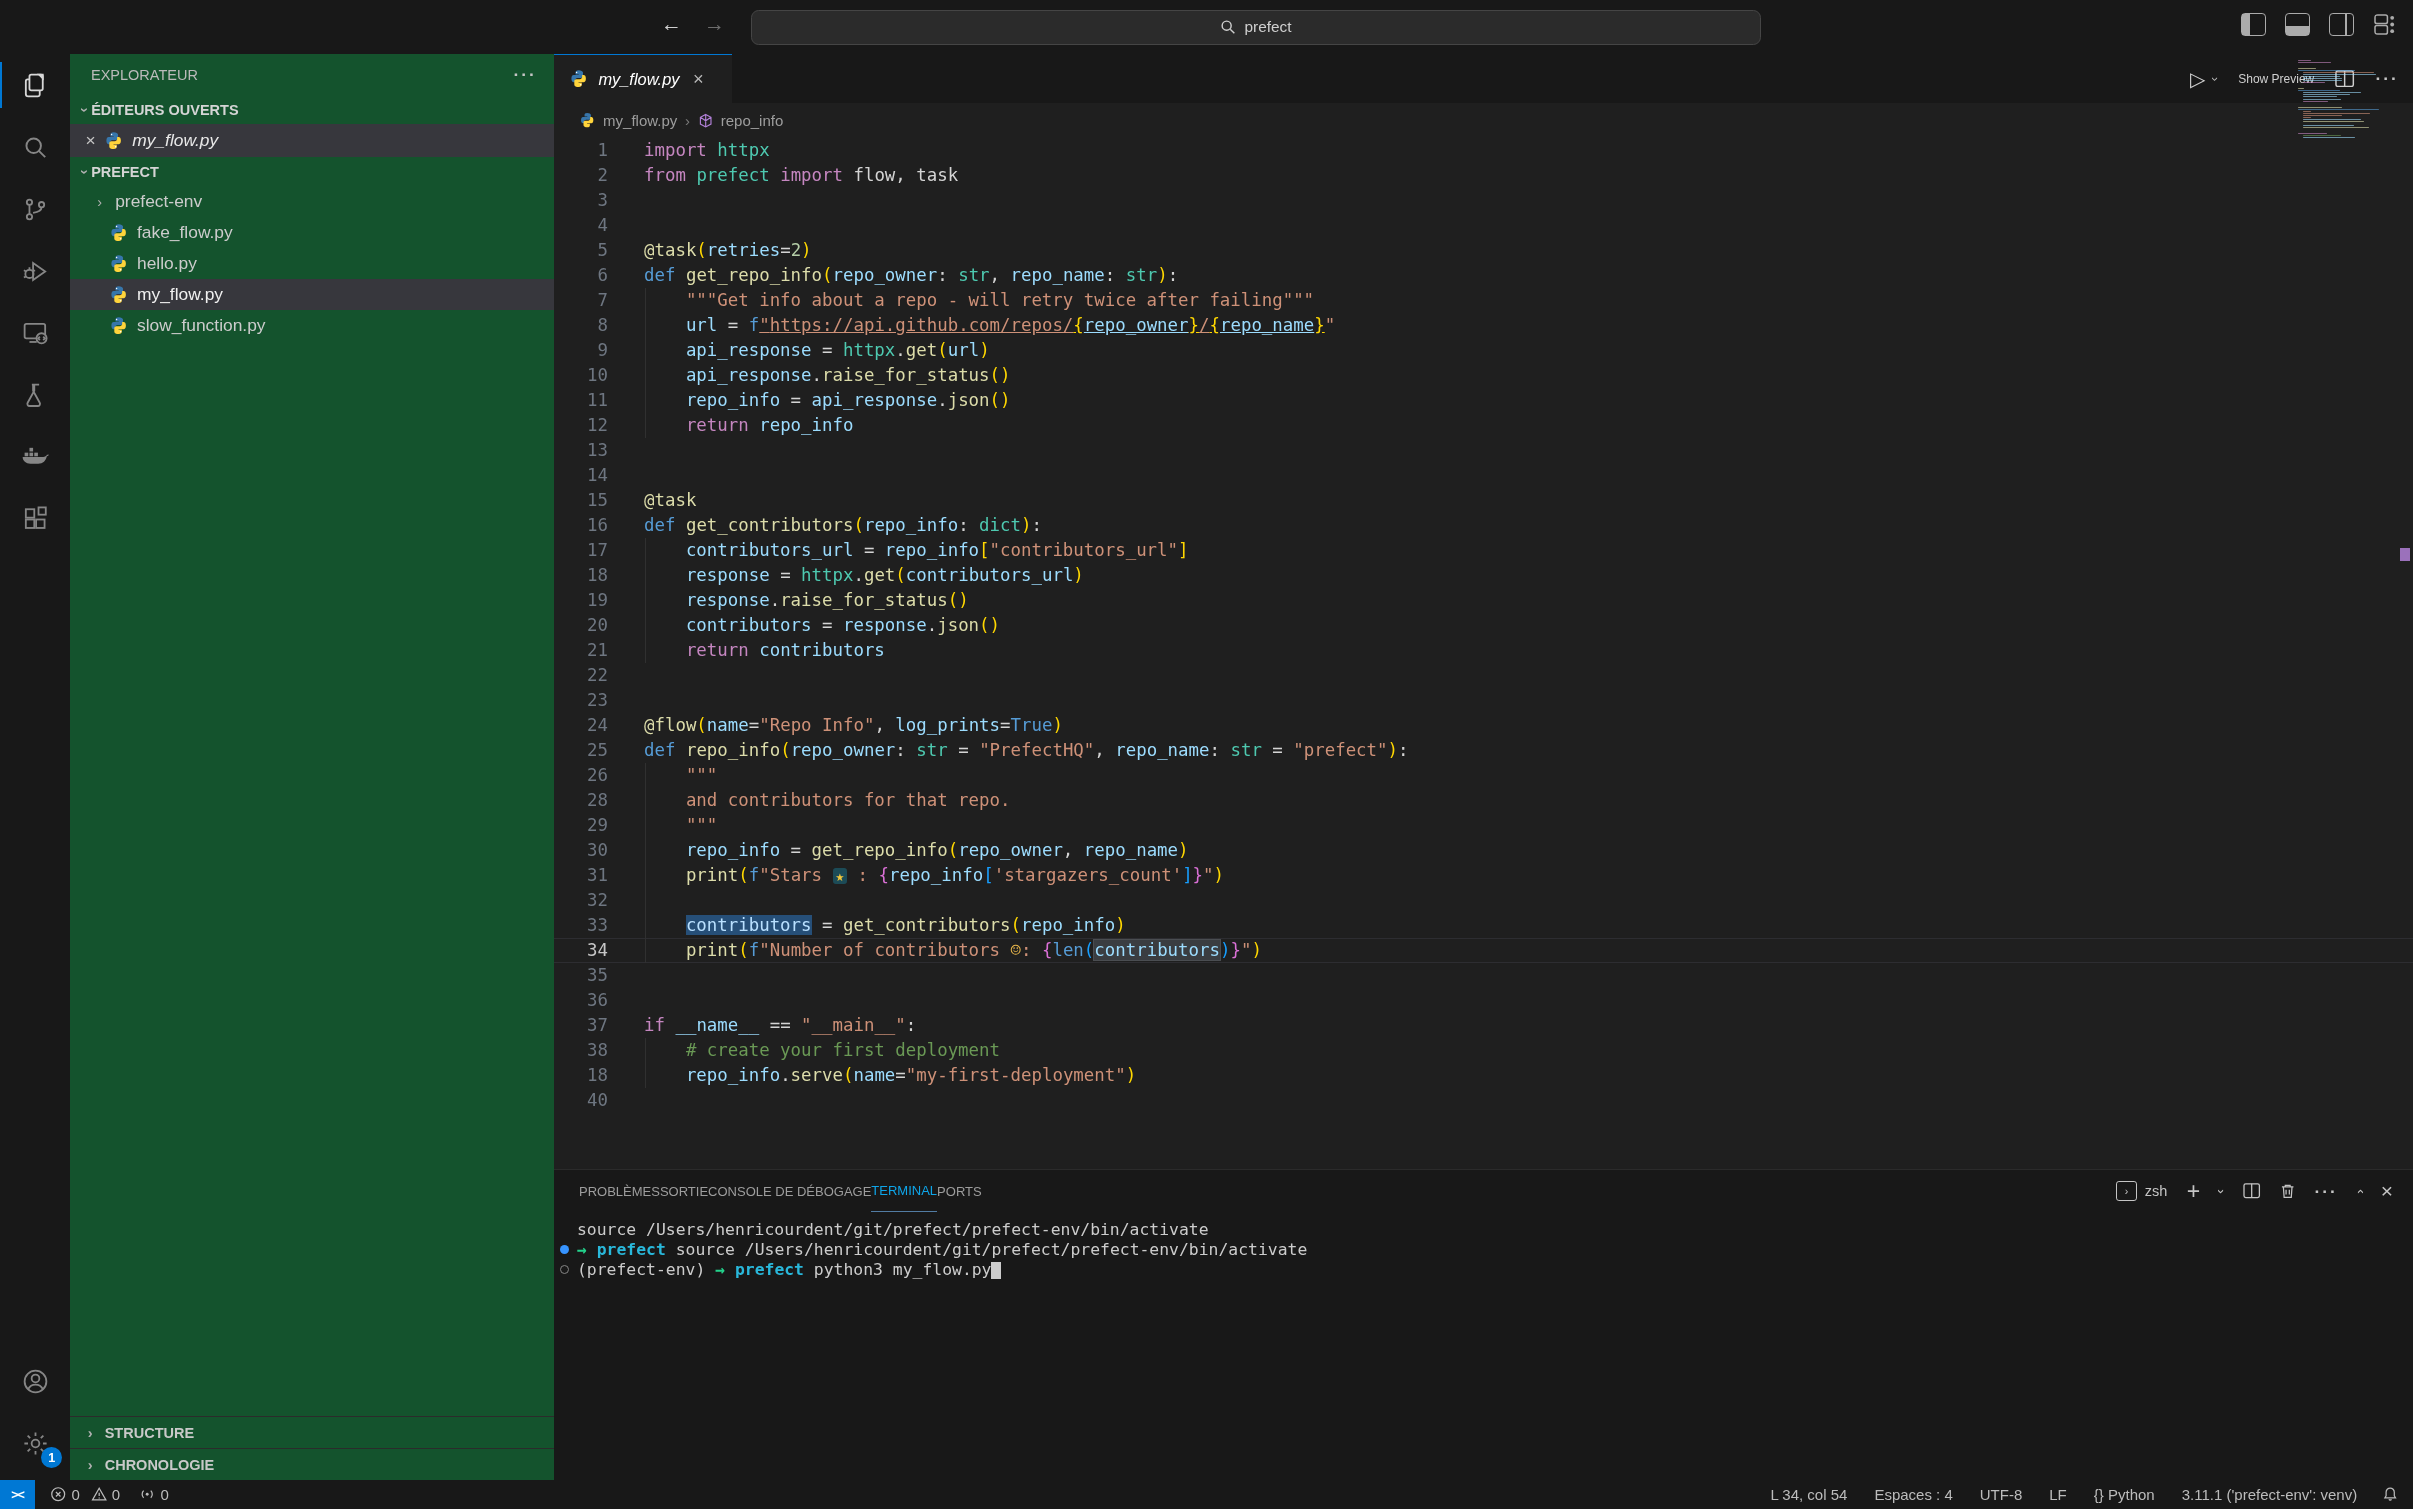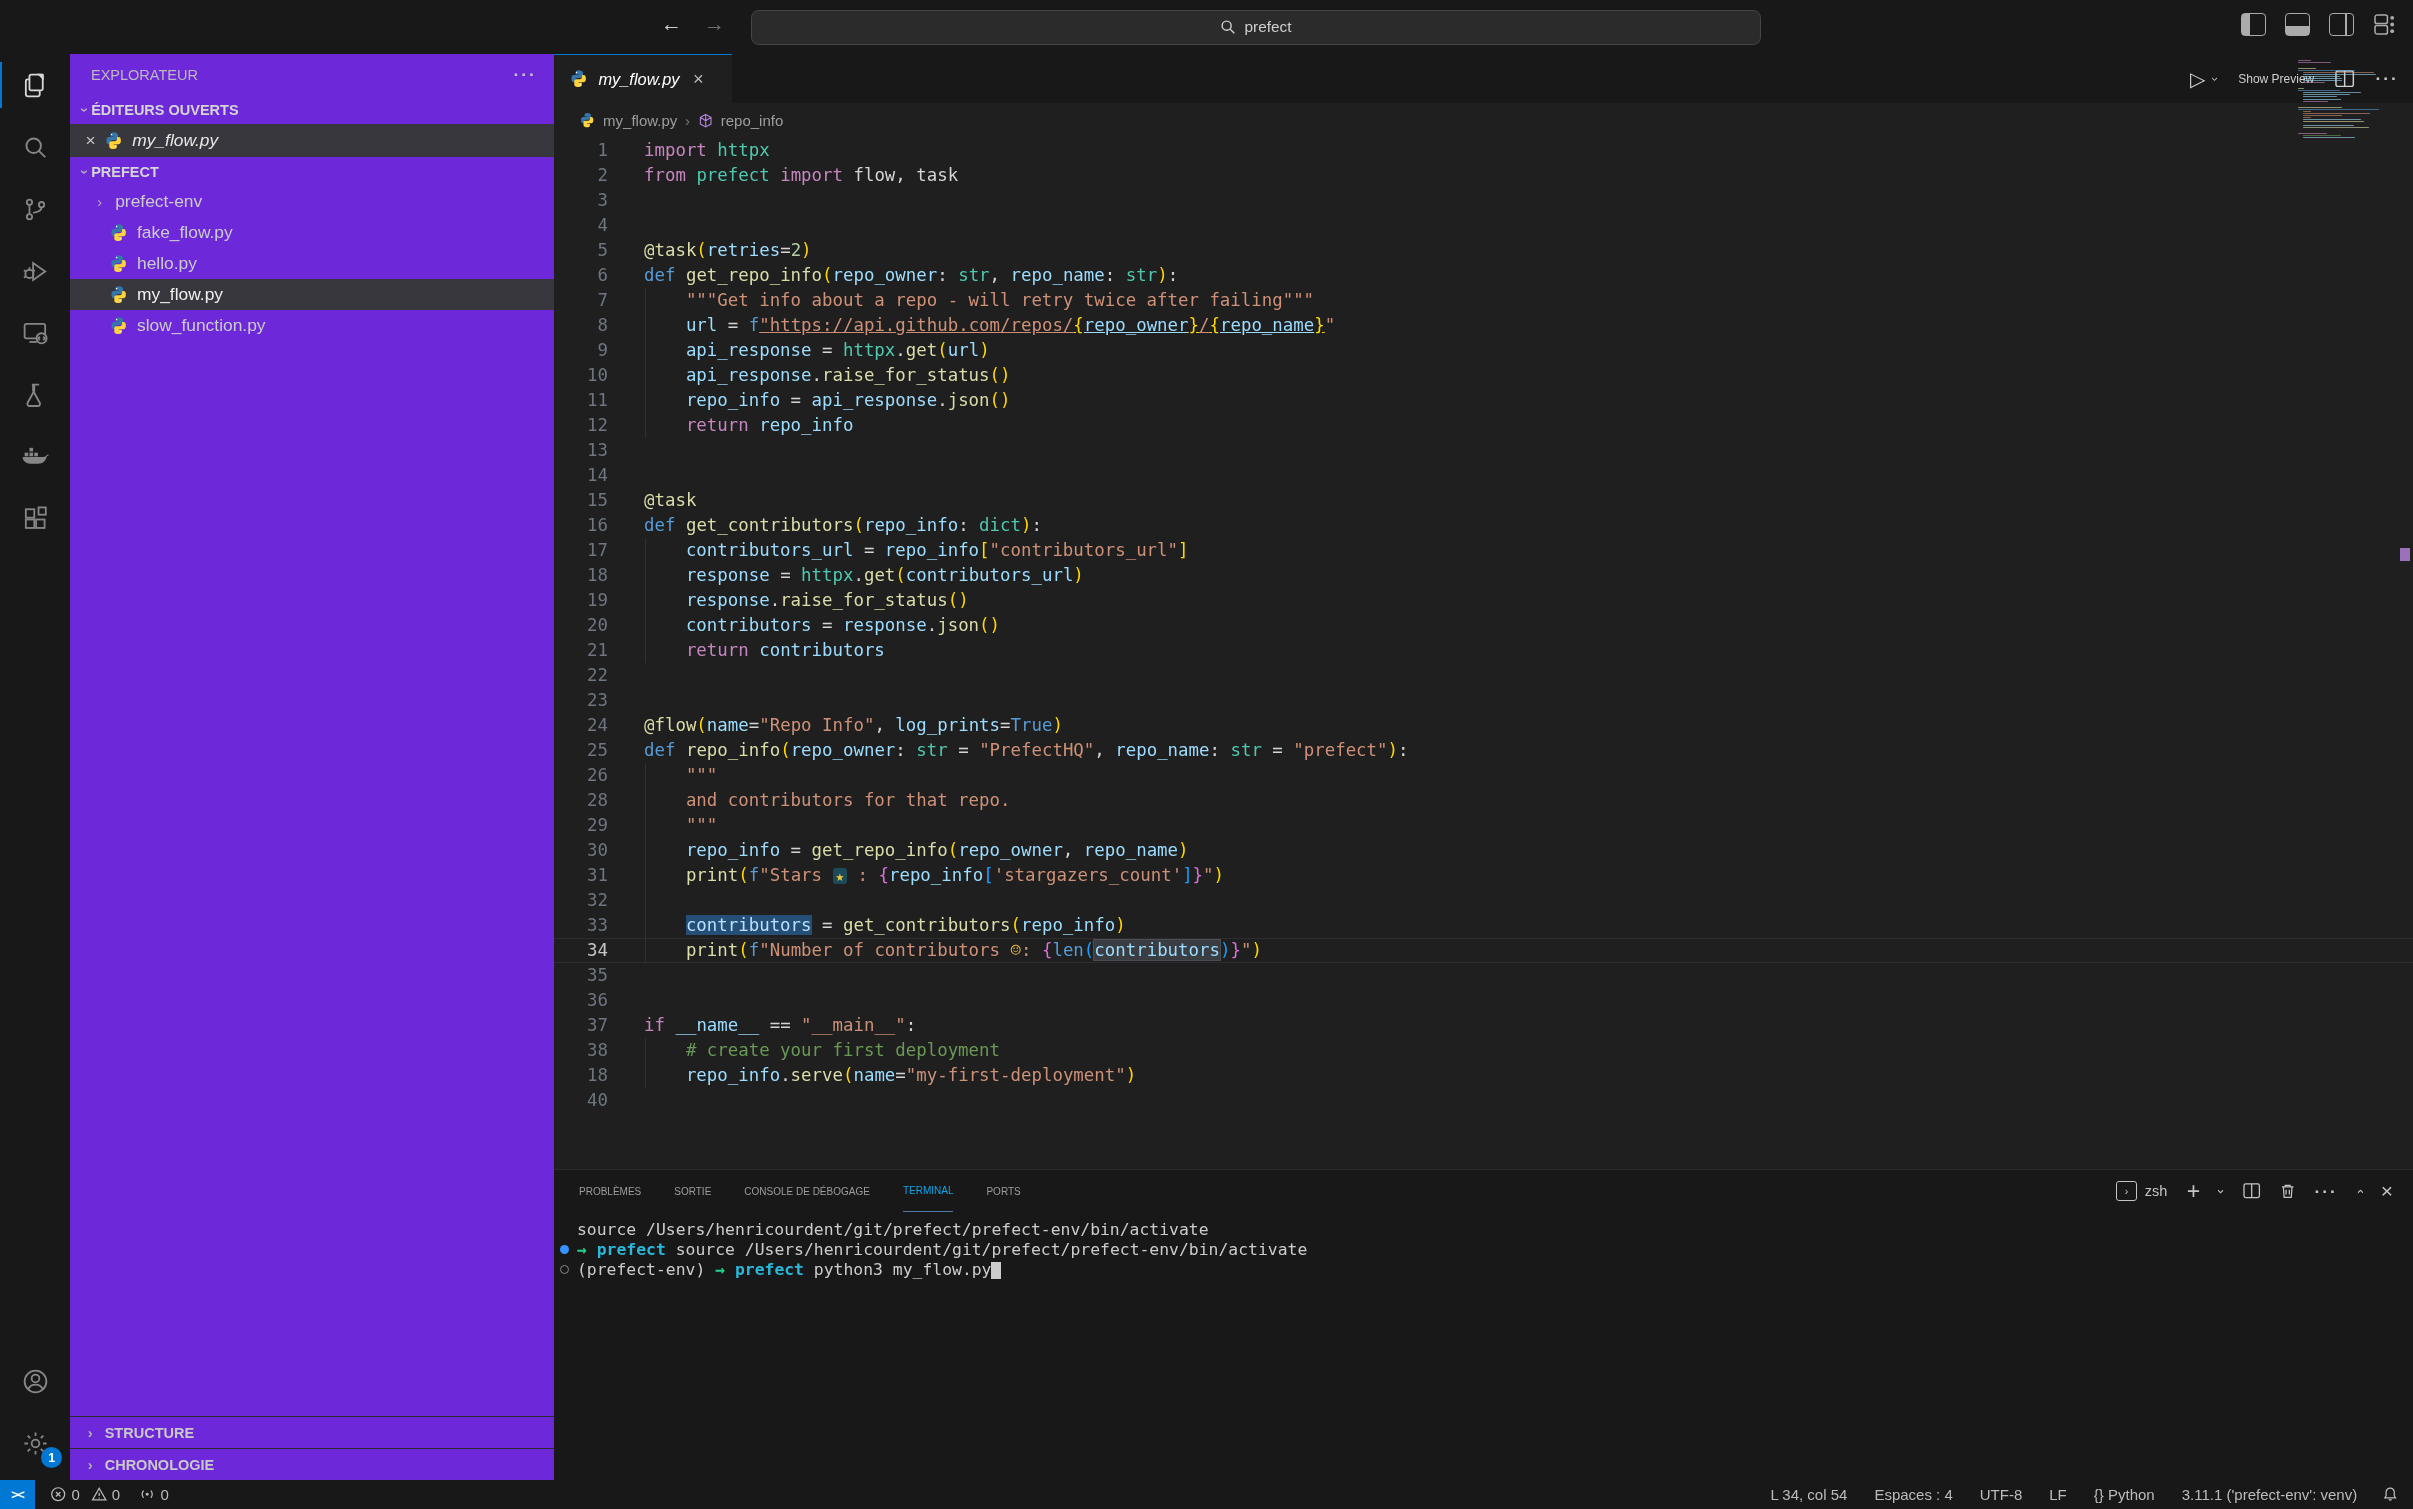--- a/index.html
+++ b/index.html
@@ -21,21 +21,21 @@
   
   #activitybar{position:absolute;left:0;top:54px;width:70px;height:1426px;background:#181818;}
   .act-item{height:62px;display:flex;align-items:center;justify-content:center;position:relative;color:#868686;}
   .act-item.active{color:#d7d7d7;}
   .act-item.active::before{content:"";position:absolute;left:0;top:7.7px;bottom:7.7px;width:1.9px;background:#0078d4;}
   .act-item svg{width:29px;height:29px;}
   #act-bottom{position:absolute;left:0;bottom:5.8px;width:70px;}
   .badge{position:absolute;right:7.7px;bottom:5.8px;width:21px;height:21px;border-radius:50%;background:#0078d4;
     color:#fff;font-size:12.6px;display:flex;align-items:center;justify-content:center;font-weight:bold;}
   
-  #sidebar{position:absolute;left:70px;top:54px;width:484px;height:1426px;background:#6d28d9;border-right:1px solid #a3a3a3;}
+  #sidebar{position:absolute;left:70px;top:54px;width:484px;height:1426px;background:#14532d;border-right:1px solid #a3a3a3;}
   #side-header{height:41px;display:flex;align-items:center;justify-content:space-between;padding:0 17.4px 0 21px;
     font-size:14.5px;color:#bbbbbb;}
   .dots{letter-spacing:1.9px;font-weight:bold;color:#c5c5c5;font-size:17.4px;}
   .sec-head{height:29px;display:flex;align-items:center;gap:0;font-weight:bold;font-size:14.5px;color:#d5d5d5;padding-left:7.7px;}
   .chev{display:inline-block;color:#b0b0b0;font-size:14.5px;width:13.5px;text-align:center;}
   .rot90{transform:rotate(90deg);display:inline-block;}
   .rotm90{transform:rotate(-90deg);display:inline-block;}
   #oe-row{height:33px;display:flex;align-items:center;gap:8.7px;background:#37373d;padding-left:15.4px;font-size:17.4px;color:#e8e8e8;}
   #oe-row .close-x{color:#c5c5c5;font-size:17.4px;}
   .italic{font-style:italic;}
@@ -74,21 +74,21 @@
   .tk-p1_u{color:#FFD700;text-decoration:underline}
   .tk-var_sel{color:#b9e0ff;background:#264F78}
   .tk-var_hl{color:#9CDCFE;background:#3a3d41;box-shadow:0 0 0 1px #4a4d51}
   .tk-estar{color:#f3c73c;background:#1c4b57;border-radius:2.9px;padding:0 2.9px;font-size:14.5px}
   .tk-eworker{color:#e8b64b}
   #minimap{position:absolute;right:33px;top:5.8px;width:83px;}
   .mm-bar{position:absolute;height:1.5px;opacity:.6;border-radius:1px;}
   #ov-marker{position:absolute;right:3.9px;top:494px;width:9.7px;height:12.6px;background:#b180d7;opacity:.85;}
   
   #panel{position:absolute;left:554px;top:1169px;width:1860px;height:311px;background:#181818;border-top:1px solid #2b2b2b;box-sizing:border-box;}
-  #panel-tabs{position:absolute;left:25px;top:0;height:42px;display:flex;gap:33px;align-items:center;font-size:10px;color:#9d9d9d;}
+  #panel-tabs{position:absolute;left:25px;top:0;height:42px;display:flex;align-items:center;font-size:13px;color:#9d9d9d;}
   .ptab{height:100%;display:flex;align-items:center;box-sizing:border-box;}
   .ptab.active{color:#0ea5e9;border-bottom:1.4px solid #527ca3;}
   #panel-actions{position:absolute;right:21px;top:0;height:42px;display:flex;align-items:center;gap:19.3px;color:#c5c5c5;font-size:17.4px;}
   #shellbox{display:flex;align-items:center;gap:7.7px;font-size:14.5px;}
   #shellbox .termico{width:19.3px;height:17.4px;border:1.4px solid #c5c5c5;border-radius:2.9px;font-size:10.6px;
     display:flex;align-items:center;justify-content:center;}
   #term{position:absolute;left:23px;top:50px;right:19.3px;bottom:7.7px;font-family:"DejaVu Sans Mono",monospace;
     font-size:16.4px;line-height:20px;color:#cccccc;}
   .t-line{position:relative;white-space:pre;}
   .tt-plain{color:#cccccc}.tt-arrow{color:#23d18b;font-weight:bold}.tt-cyan{color:#29b8db;font-weight:bold}

